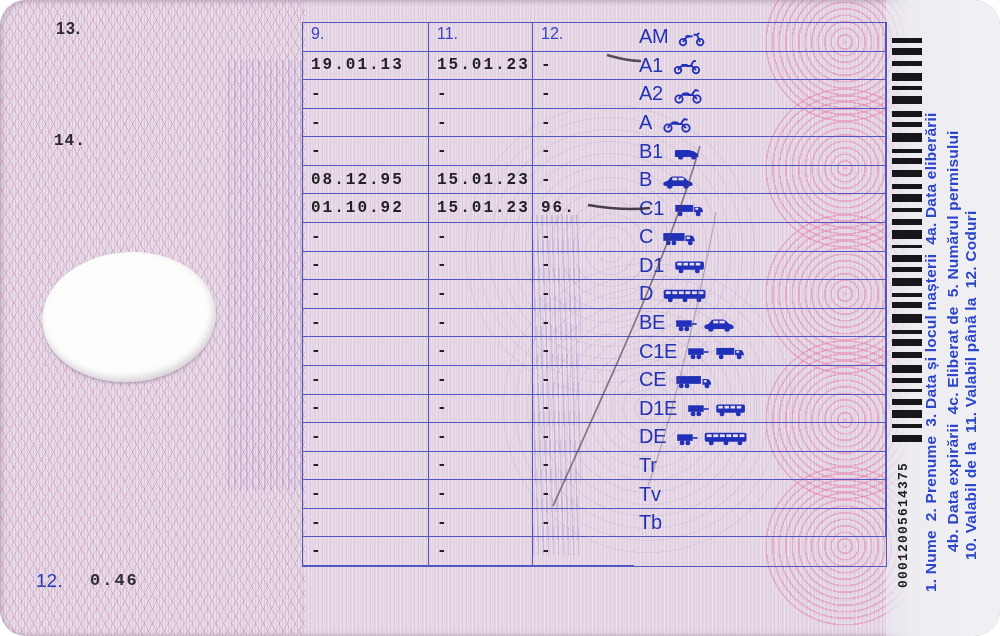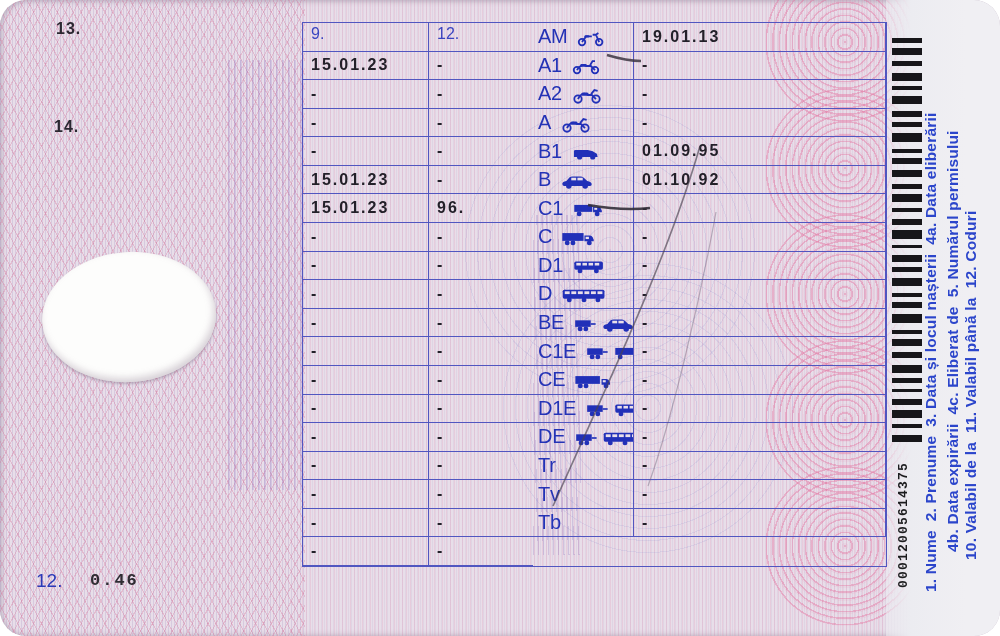--- a/index.html
+++ b/index.html
@@ -37,31 +37,31 @@
     grid-template-columns:126px 104px 101px 1fr;grid-template-rows:repeat(19,1fr);
     border:1.2px solid #5156c0;}
   .trow{display:contents;}
   .c{border-right:1px solid #5156c0;border-bottom:1px solid #5156c0;display:flex;align-items:center;padding-left:8px;min-width:0;overflow:hidden;}
   .c.last{border-right:none;}
   .hc{align-items:flex-start;padding-top:2px;color:#3a44c0;font-size:16px;}
   .ccat{padding-left:5px;gap:9px;}
   .cat{color:#2433b6;font-size:20px;letter-spacing:-.3px;white-space:nowrap;}
   .cat.it{}
   .icons{display:flex;align-items:center;gap:4px;margin-top:2px;color:#2130b8;}
-  .val{font-family:Liberation Sans, sans-serif;font-weight:700;font-size:16px;letter-spacing:2px;color:#232029;white-space:nowrap;}
+  .val{font-family:Liberation Mono, monospace;font-weight:700;font-size:16px;letter-spacing:2px;color:#232029;white-space:nowrap;}
   
   .vert{position:absolute;transform:rotate(-90deg);transform-origin:0 0;white-space:pre;}
   .legend{font-weight:700;font-size:15.5px;color:#2b45cb;letter-spacing:.2px;line-height:19px;}
   .lg1{left:921px;top:592px;} .lg2{left:943px;top:552px;} .lg3{left:961px;top:560px;}
   .bcnum{left:896px;top:588px;font-family:"Liberation Mono",monospace;font-weight:700;font-size:13px;letter-spacing:1.2px;color:#1c1c1e;}
   .barcode{position:absolute;left:892px;top:38px;width:30px;}
   .barcode .bar{width:100%;background:#17161a;}
   
   .flbl{position:absolute;font-weight:700;font-size:16px;color:#2b2831;letter-spacing:1px;}
-  .f13{left:56px;top:20px;} .f14{left:54px;top:118px;}
+  .f13{left:56px;top:20px;} .f14{left:54px;top:132px;font-family:Liberation Mono, monospace;}
   .b12{position:absolute;left:36px;top:570px;font-size:19px;color:#2a3ab8;}
   .b0101{position:absolute;left:90px;top:571px;font-family:"Liberation Mono",monospace;font-weight:700;font-size:17px;letter-spacing:2px;color:#2f2c33;}
   .pen{position:absolute;left:0;top:0;pointer-events:none;}
 </style>
 </head>
 <body>
 
 <svg width="0" height="0" style="position:absolute" aria-hidden="true">
   <defs>
     <symbol id="sym-moped-icon" viewBox="0 0 36 22">
@@ -173,20 +173,23 @@
   <span class="flbl f14">14.</span>
   <span class="b12">12.</span>
   <span class="b0101">0.46</span>
 
   <div class="hole"></div>
 
   <div class="tbl">
     <div class="c hc">
         <span>9.</span>
       </div>
+    <div class="c hc">
+        <span>11.</span>
+      </div>
     <div class="c hc last">
         <span>12.</span>
       </div>
 
   <div class="trow">
     <div class="c ccat">
       <span class="cat">AM</span>
       <span class="icons">
             <svg width="30" height="18">
               <use href="#sym-moped-icon"></use>
@@ -267,21 +270,21 @@
   <div class="trow">
     <div class="c ccat">
       <span class="cat">B1</span>
       <span class="icons">
             <svg width="32" height="18">
               <use href="#sym-quadricycle-icon"></use>
             </svg>
           </span>
     </div>
     <div class="c">
-          <span class="val">01.09.95</span>
+          <span class="val">08.12.95</span>
         </div>
     <div class="c">
           <span class="val">15.01.23</span>
         </div>
     <div class="c last">
           <span class="val">-</span>
         </div>
   </div>
 
   <div class="trow">

